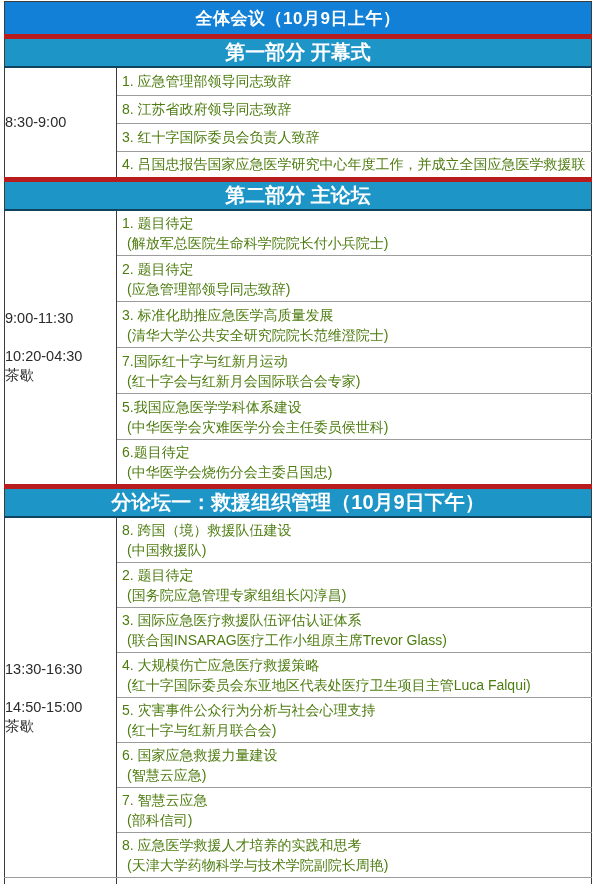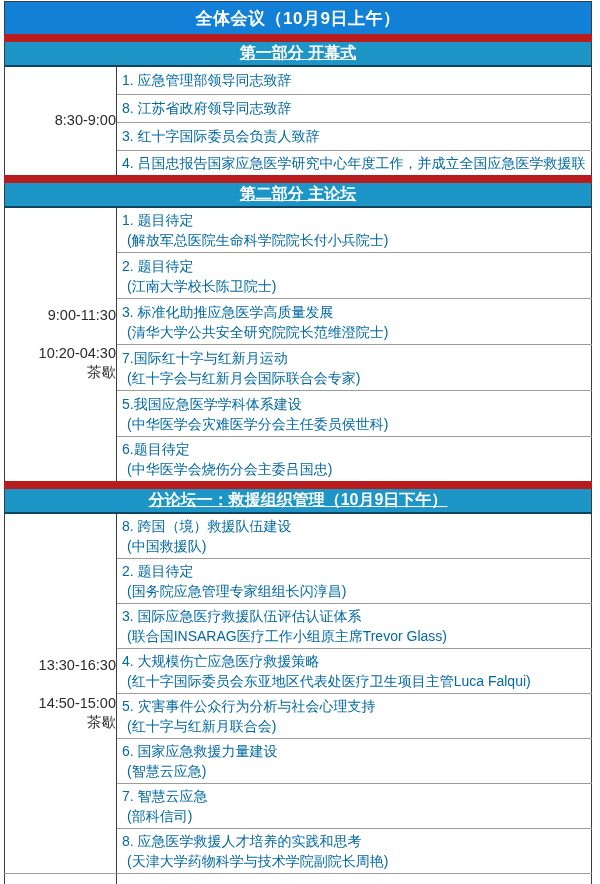--- a/index.html
+++ b/index.html
@@ -35,43 +35,42 @@
     font-weight: bold;
     text-align: center;
     vertical-align: middle;
     border-bottom: 2px solid #10435e;
     letter-spacing: 0.5px;
   }
   tr.section-header td {
     height: 23px;
     background: #1d95c6;
     color: #ffffff;
-    font-size: 16px;
+    font-size: 20px;
     font-weight: bold;
     text-align: center;
     vertical-align: middle;
-    border-top: 8px solid #b91c1c;
+    border-top: 5px solid #b91c1c;
     border-bottom: 2px solid #10435e;
-    text-decoration: underline;
   }
   td.time-cell {
     border-right: 1px solid #3c3c3c;
     border-bottom: 1px solid #9c9c9c;
-    text-align: right;
+    text-align: left;
     vertical-align: middle;
     font-size: 14.5px;
     color: #2b2b2b;
     background: #ffffff;
     line-height: 19px;
   }
   td.content-cell {
     border-bottom: 1px solid #9c9c9c;
     padding: 2px 6px 2px 5px;
     font-size: 14px;
-    color: #0369a1;
+    color: #4d7c0f;
     vertical-align: middle;
     background: #ffffff;
     overflow: hidden;
   }
   tr.h-single { height: 28px; }
   tr.h-double { height: 46px; }
   tr.h-double-c { height: 45px; }
   tr.closing-row { height: 34px; }
   .item-title, .item-speaker {
     line-height: 20px;
@@ -136,21 +135,21 @@
         <div>茶歇</div>
       </td>
       <td class="content-cell">
         <div class="item-title">1. 题目待定</div>
         <div class="item-speaker">(解放军总医院生命科学院院长付小兵院士)</div>
       </td>
     </tr>
     <tr class="h-double">
       <td class="content-cell">
         <div class="item-title">2. 题目待定</div>
-        <div class="item-speaker">(江南大学校长陈卫院士)</div>
+        <div class="item-speaker">(应急管理部领导同志致辞)</div>
       </td>
     </tr>
     <tr class="h-double">
       <td class="content-cell">
         <div class="item-title">3. 标准化助推应急医学高质量发展</div>
         <div class="item-speaker">(清华大学公共安全研究院院长范维澄院士)</div>
       </td>
     </tr>
     <tr class="h-double">
       <td class="content-cell">

